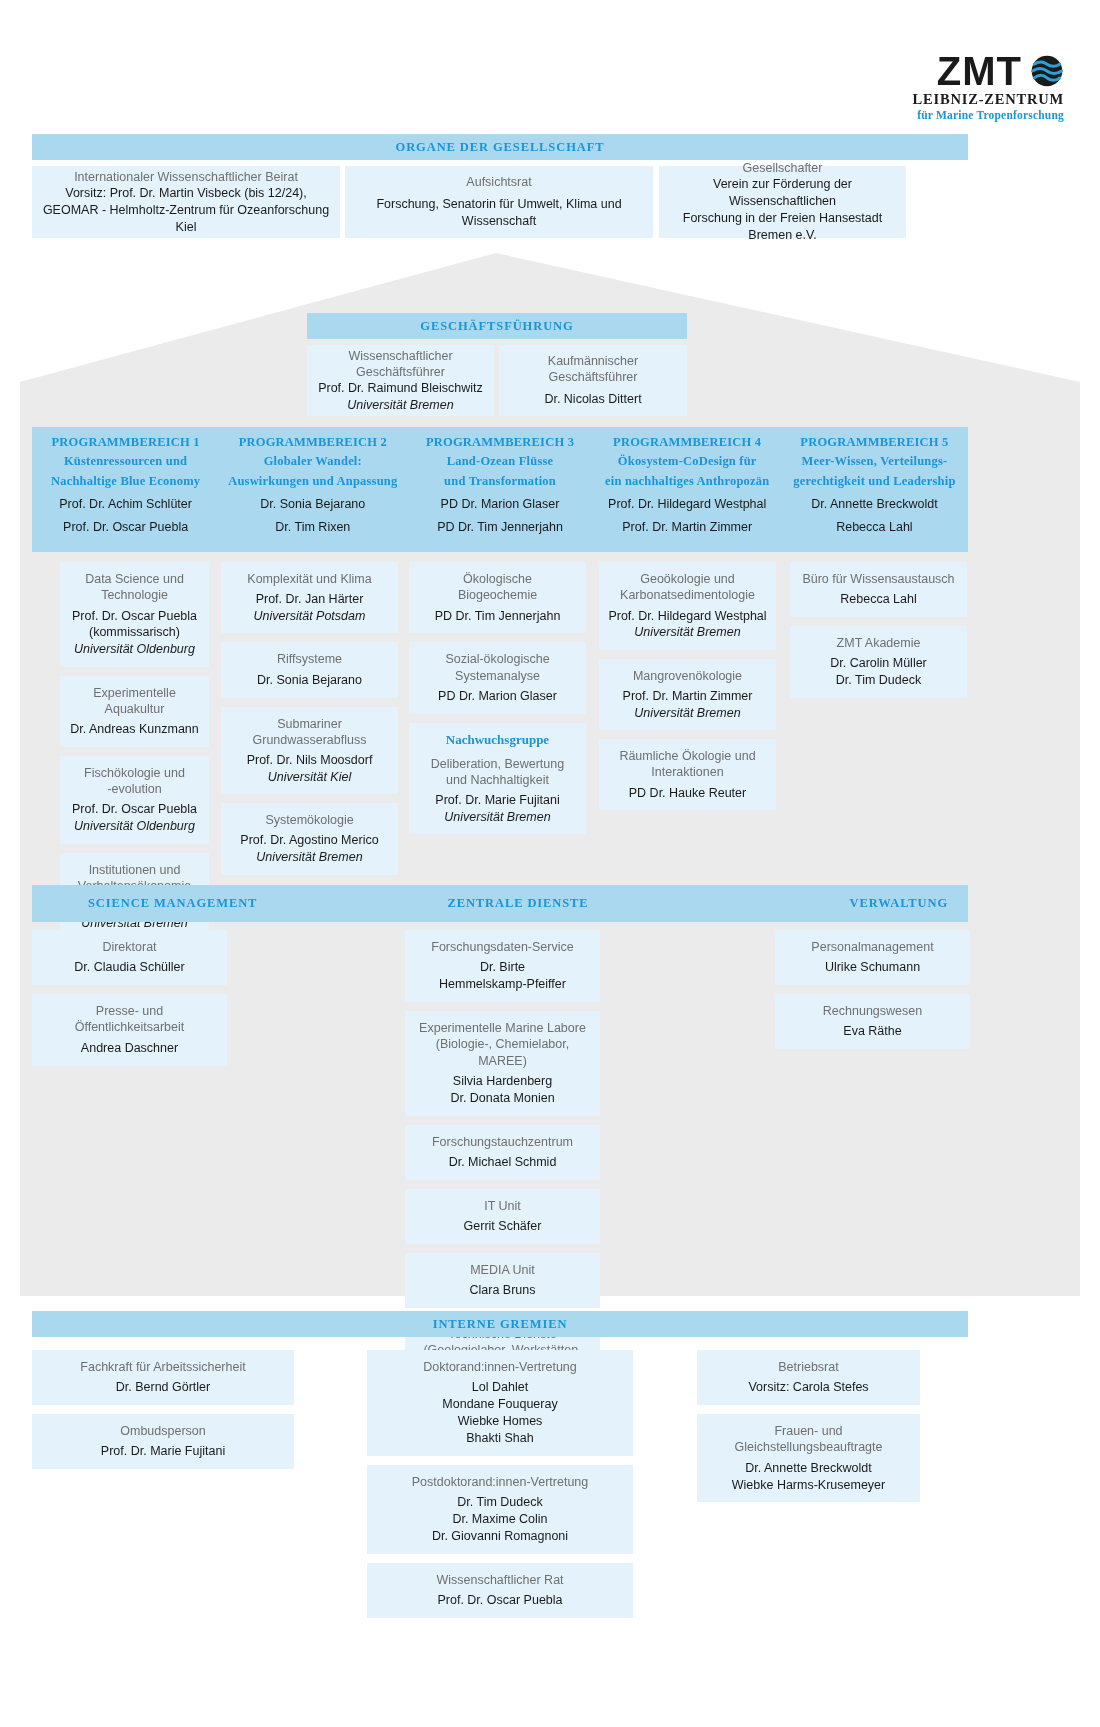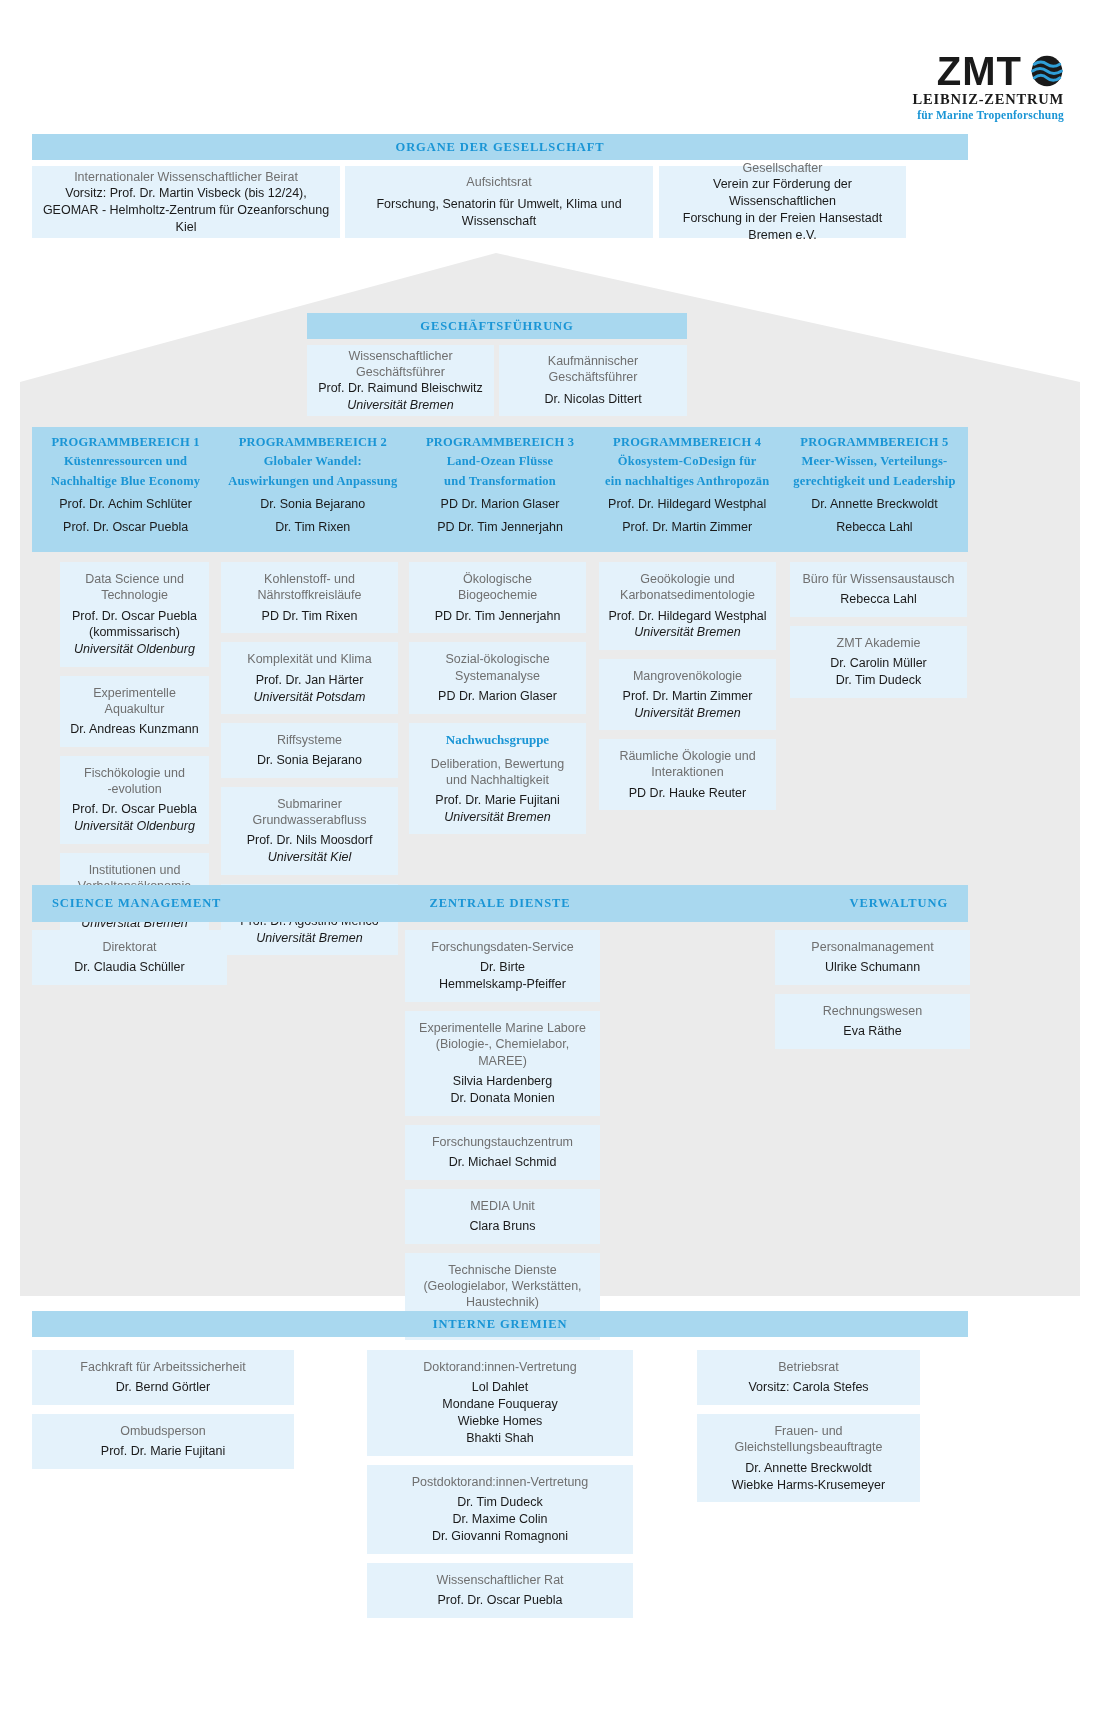--- a/index.html
+++ b/index.html
@@ -112,21 +112,21 @@
   }
 
   
   #svc-band {
     left: 32px; top: 885px; width: 936px; height: 37px;
     background: #a9d8ef; position: absolute; display: flex;
   }
   .svc-seg { flex: 1; display: flex; align-items: center; }
   .svc-seg .t {
     font-family: "Liberation Serif", serif;
-    font-weight: 700; font-size: 12.5px; color: #1a95d5; letter-spacing: 0.9px;
+    font-weight: 700; font-size: 12.5px; color: #1a95d5; letter-spacing: 0.9px; margin-left: 36px;
   }
   #svc-0 { justify-content: flex-start; padding-left: 20px; }
   #svc-1 { justify-content: center; }
   #svc-2 { justify-content: flex-end; padding-right: 20px; }
 
   .svc-col { position: absolute; top: 930px; width: 195px; }
   #svccol-0 { left: 32px; }
   #svccol-1 { left: 405px; }
   #svccol-2 { left: 775px; }
 
@@ -259,26 +259,20 @@
     <div class="wg">
       <div class="lbl">Institutionen und</div>
       <div class="lbl">Verhaltensökonomie</div>
       <div style="height: 4px;"></div>
       <div class="nm">Prof. Dr. Achim Schlüter</div>
       <div class="it">Universität Bremen</div>
     </div>
   </div>
 <div class="wg-col" id="wgcol-1">
     <div class="wg">
-      <div class="lbl">Kohlenstoff- und</div>
-      <div class="lbl">Nährstoffkreisläufe</div>
-      <div style="height: 4px;"></div>
-      <div class="nm">PD Dr. Tim Rixen</div>
-    </div>
-    <div class="wg">
       <div class="lbl">Komplexität und Klima</div>
       <div style="height: 4px;"></div>
       <div class="nm">Prof. Dr. Jan Härter</div>
       <div class="it">Universität Potsdam</div>
     </div>
     <div class="wg">
       <div class="lbl">Riffsysteme</div>
       <div style="height: 4px;"></div>
       <div class="nm">Dr. Sonia Bejarano</div>
     </div>
@@ -364,39 +358,50 @@
   <div class="svc-seg" id="svc-2">
     <span class="t">VERWALTUNG</span>
   </div>
 </div>
 <div class="svc-col" id="svccol-0">
     <div class="wg">
       <div class="lbl">Direktorat</div>
       <div style="height: 4px;"></div>
       <div class="nm">Dr. Claudia Schüller</div>
     </div>
+    <div class="wg">
+      <div class="lbl">Presse- und</div>
+      <div class="lbl">Öffentlichkeitsarbeit</div>
+      <div style="height: 4px;"></div>
+      <div class="nm">Andrea Daschner</div>
+    </div>
   </div>
 <div class="svc-col" id="svccol-1">
     <div class="wg">
       <div class="lbl">Forschungsdaten-Service</div>
       <div style="height: 4px;"></div>
       <div class="nm">Dr. Birte</div>
       <div class="nm">Hemmelskamp-Pfeiffer</div>
     </div>
     <div class="wg">
       <div class="lbl">Experimentelle Marine Labore</div>
       <div class="lbl">(Biologie-, Chemielabor, MAREE)</div>
       <div style="height: 4px;"></div>
       <div class="nm">Silvia Hardenberg</div>
       <div class="nm">Dr. Donata Monien</div>
     </div>
     <div class="wg">
       <div class="lbl">Forschungstauchzentrum</div>
       <div style="height: 4px;"></div>
       <div class="nm">Dr. Michael Schmid</div>
+    </div>
+    <div class="wg">
+      <div class="lbl">IT Unit</div>
+      <div style="height: 4px;"></div>
+      <div class="nm">Gerrit Schäfer</div>
     </div>
     <div class="wg">
       <div class="lbl">MEDIA Unit</div>
       <div style="height: 4px;"></div>
       <div class="nm">Clara Bruns</div>
     </div>
     <div class="wg">
       <div class="lbl">Technische Dienste</div>
       <div class="lbl">(Geologielabor, Werkstätten,</div>
       <div class="lbl">Haustechnik)</div>

